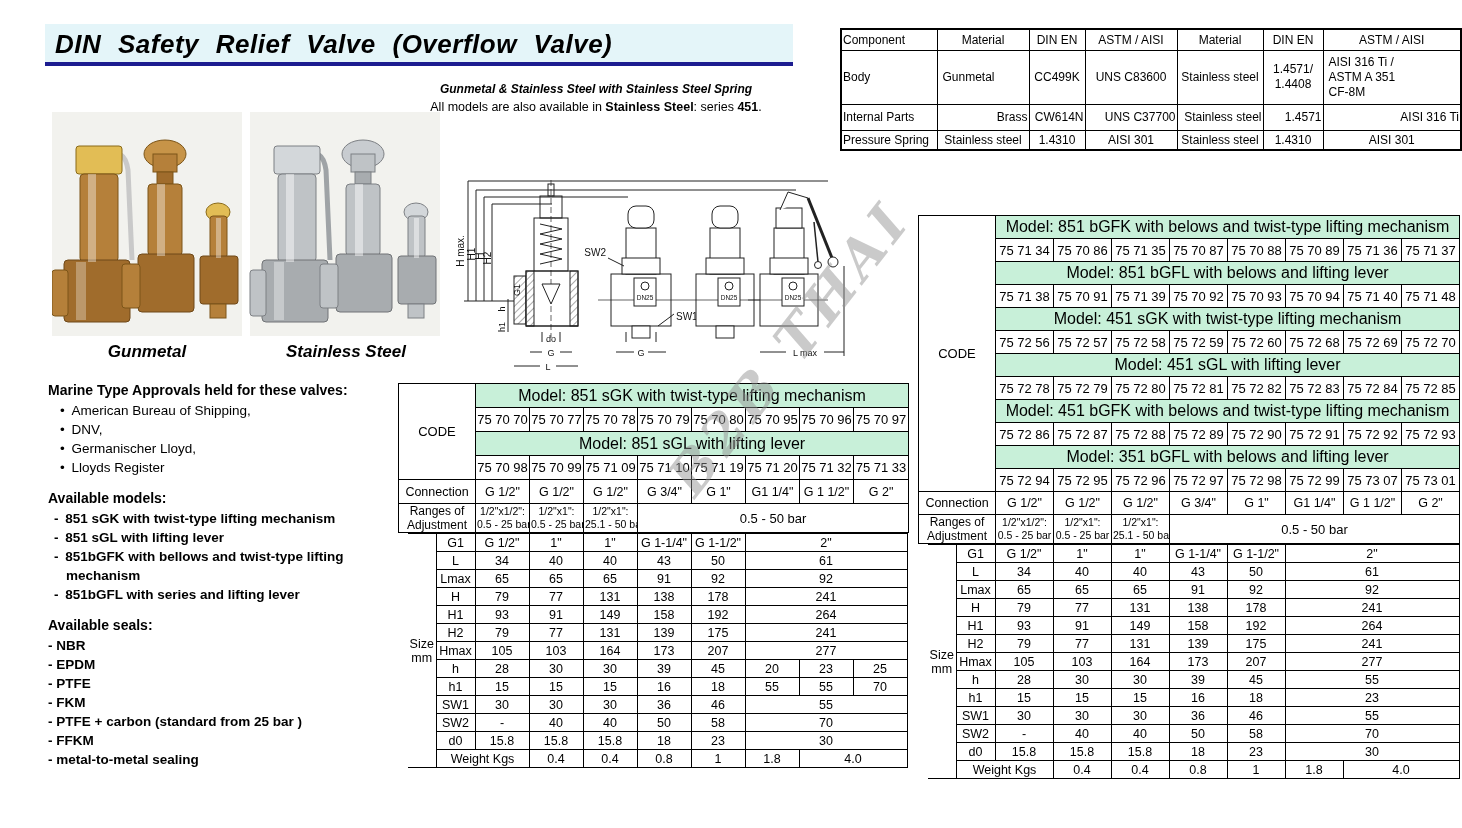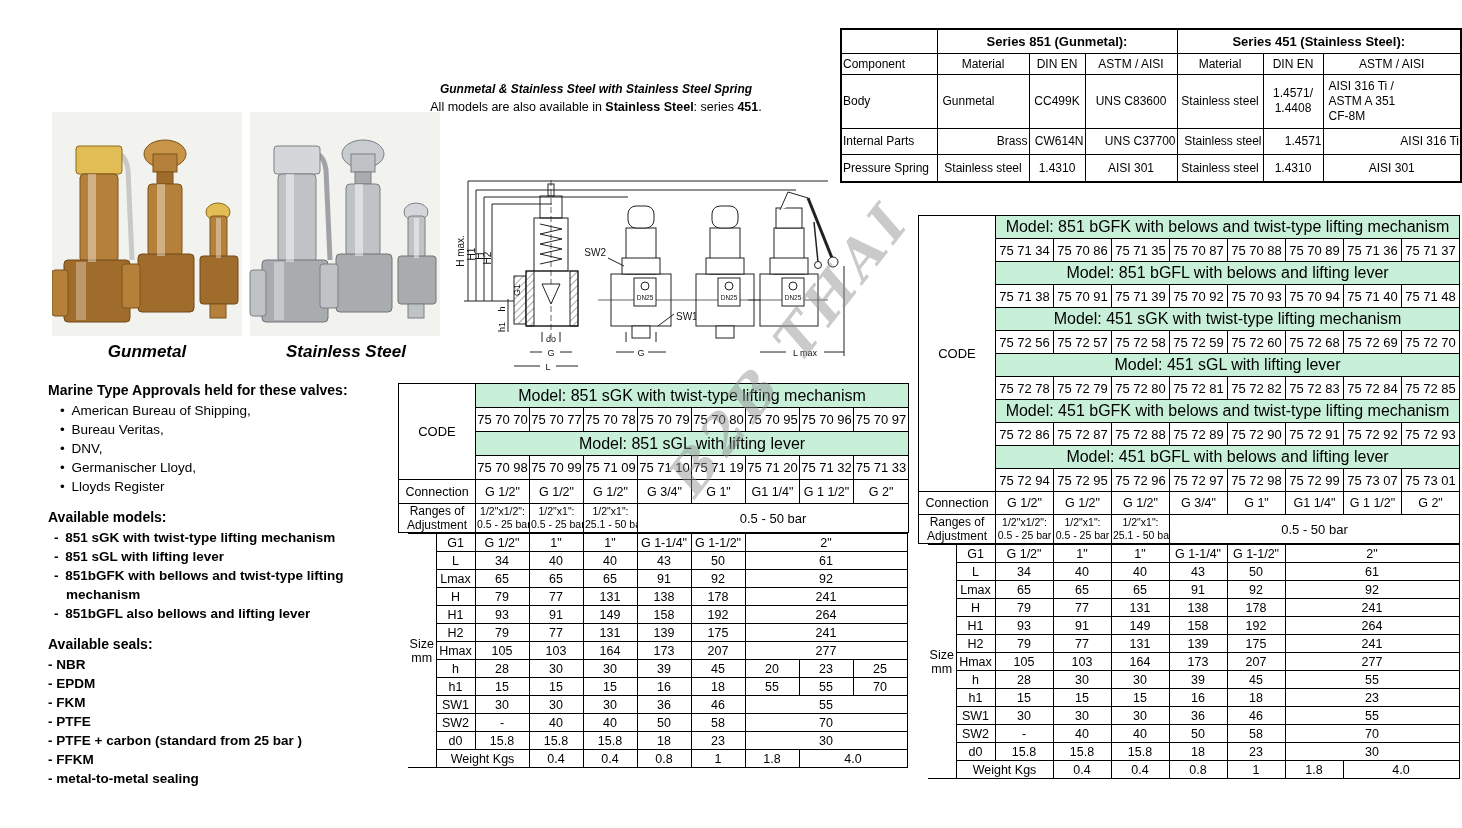--- a/index.html
+++ b/index.html
@@ -24,21 +24,21 @@
   table.grid td, table.grid th { border:1px solid #000; text-align:center; vertical-align:middle;
                                  font-weight:normal; overflow:hidden; padding:0 1px; }
 
   
   #materials { position:absolute; left:840px; top:28px; }
   #materials table { width:620px; font-size:12px; border:2px solid #000; }
   #materials .grp td { height:24px; font-weight:bold; font-size:13px; }
   #materials .hdr td { height:21px; }
   #materials .r0 td { height:54px; white-space:pre-line; line-height:1.25; }
   #materials .r1 td { height:26px;text-align:right; }
-  #materials .r2 td { height:28px; }
+  #materials .r2 td { height:20px; }
   #materials td:first-child { text-align:left; }
   #materials .r0 td:nth-child(7), #materials .r0 td:nth-child(2) { text-align:left; padding-left:5px; }
   #materials .blank { border-top:1px solid #000; }
 
   
   .photo { position:absolute; top:112px; }
   #photo-left  { left:52px; }
   #photo-right { left:246px; }
   .caption { position:absolute; top:342px; font-size:17px; font-weight:bold; font-style:italic; text-align:center; }
   #cap-left  { left:52px;  width:190px; }
@@ -93,43 +93,41 @@
   #table-right .weight-row  { height:22px; }
 
   .size-tbl { margin-left:10px; }
   .size-tbl .size-vlabel { border-left:none; }
 </style>
 </head>
 <body>
 
 <div id="page">
 
+  <div class="title-bar">
+    <div class="t">DIN  Safety Relief Valve  (Overflow Valve)</div>
+  </div>
 
   <div class="subtitle">
     <div class="s1">Gunmetal &amp; Stainless Steel with Stainless Steel Spring</div>
     <div class="s2"><span>All models are also available in </span><b>Stainless Steel</b><span>: series </span><b>451</b><span>.</span></div>
   </div>
 
   <div id="materials">
     <table class="grid">
       <colgroup>
           <col style="width:96px">
           <col style="width:92px">
           <col style="width:56px">
           <col style="width:92px">
           <col style="width:86px">
           <col style="width:60px">
           <col style="width:138px">
         </colgroup>
       <tbody>
-        <tr class="grp">
-          <td class="blank"></td>
-          <td colspan="3">Series 851 (Gunmetal):</td>
-          <td colspan="3">Series 451 (Stainless Steel):</td>
-        </tr>
         <tr class="hdr">
           <td>Component</td>
             <td>Material</td>
             <td>DIN EN</td>
             <td>ASTM / AISI</td>
             <td>Material</td>
             <td>DIN EN</td>
             <td>ASTM / AISI</td>
         </tr>
         <tr class="r0">
@@ -217,40 +215,39 @@
       <rect x="164" y="106" width="5" height="40" fill="#ffffff" opacity=".45"></rect>
     </svg>
   </div>
   <div id="cap-left" class="caption">Gunmetal</div>
   <div id="cap-right" class="caption">Stainless Steel</div>
 
   <div id="left-text">
     <h3>Marine Type Approvals held for these valves:</h3>
     <ul class="plain bullets">
       <li>American Bureau of Shipping,</li>
-        <li>Bureau Veritas,</li>
         <li>DNV,</li>
         <li>Germanischer Lloyd,</li>
         <li>Lloyds Register</li>
     </ul>
     <div class="gap"></div>
     <h3>Available models:</h3>
     <ul class="plain dashes">
       <li>851 sGK with twist-type lifting mechanism</li>
         <li>851 sGL with lifting lever</li>
         <li>851bGFK with bellows and twist-type lifting mechanism</li>
-        <li>851bGFL also bellows and lifting lever</li>
+        <li>851bGFL with series and lifting lever</li>
     </ul>
     <div class="gap"></div>
     <h3>Available seals:</h3>
     <ul class="plain dashes2">
       <li>NBR</li>
         <li>EPDM</li>
+        <li>PTFE</li>
         <li>FKM</li>
-        <li>PTFE</li>
         <li>PTFE + carbon (standard from 25 bar )</li>
         <li>FFKM</li>
         <li>metal-to-metal sealing</li>
     </ul>
   </div>
 
   <div id="drawing">
     <svg width="400" height="212" viewBox="0 0 400 212" stroke="#222" fill="none" stroke-width="1">
 
       <line x1="12" y1="15" x2="372" y2="15"></line>
@@ -645,21 +642,21 @@
             <td class="code-cell">75 72 86</td>
             <td class="code-cell">75 72 87</td>
             <td class="code-cell">75 72 88</td>
             <td class="code-cell">75 72 89</td>
             <td class="code-cell">75 72 90</td>
             <td class="code-cell">75 72 91</td>
             <td class="code-cell">75 72 92</td>
             <td class="code-cell">75 72 93</td>
           </tr>
         <tr>
-            <td class="model-cell" colspan="8">Model:  451 bGFL with belows and lifting lever</td>
+            <td class="model-cell" colspan="8">Model:  351 bGFL with belows and lifting lever</td>
           </tr>
         <tr>
             <td class="code-cell">75 72 94</td>
             <td class="code-cell">75 72 95</td>
             <td class="code-cell">75 72 96</td>
             <td class="code-cell">75 72 97</td>
             <td class="code-cell">75 72 98</td>
             <td class="code-cell">75 72 99</td>
             <td class="code-cell">75 73 07</td>
             <td class="code-cell">75 73 01</td>

